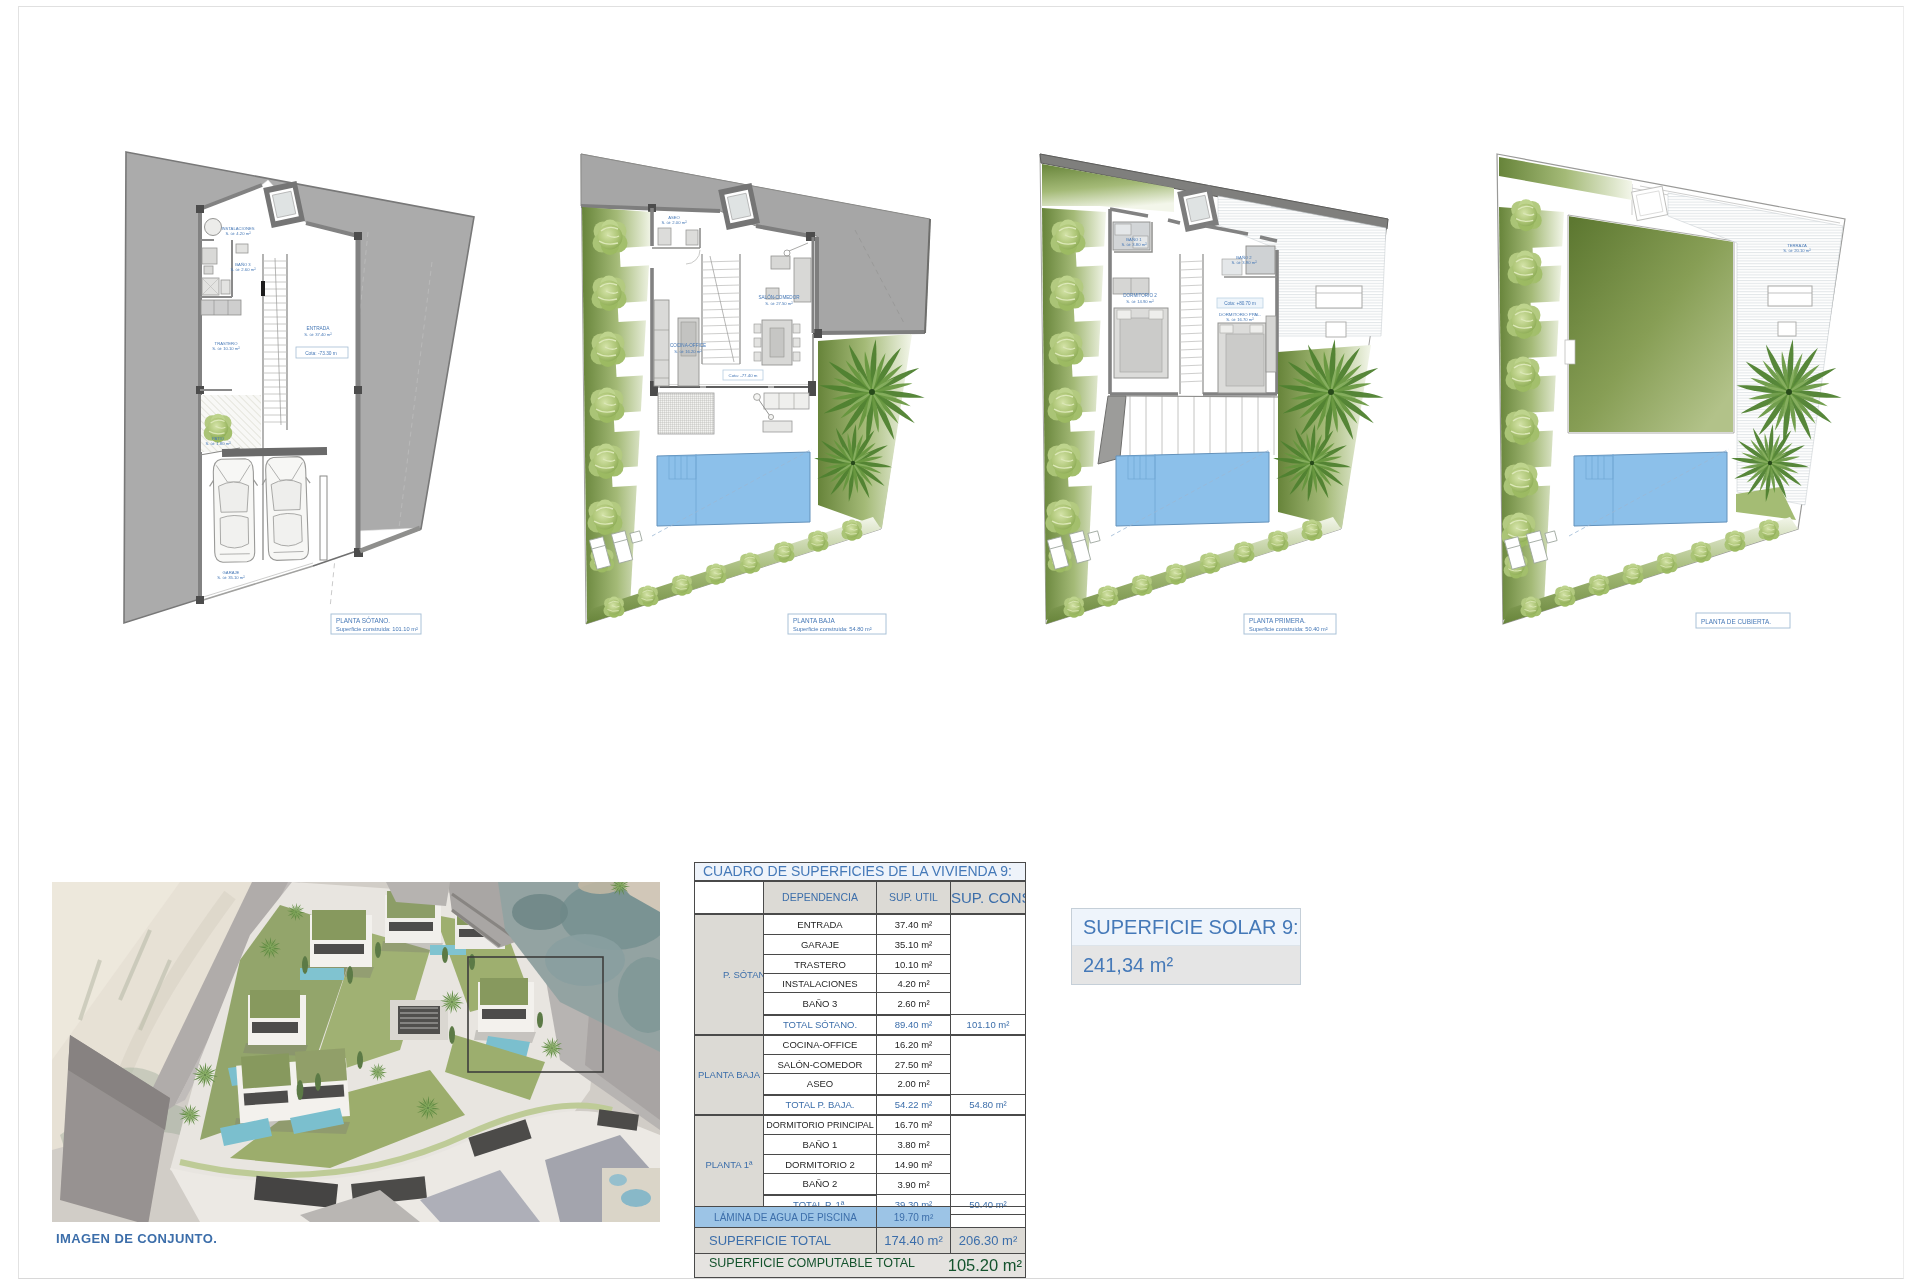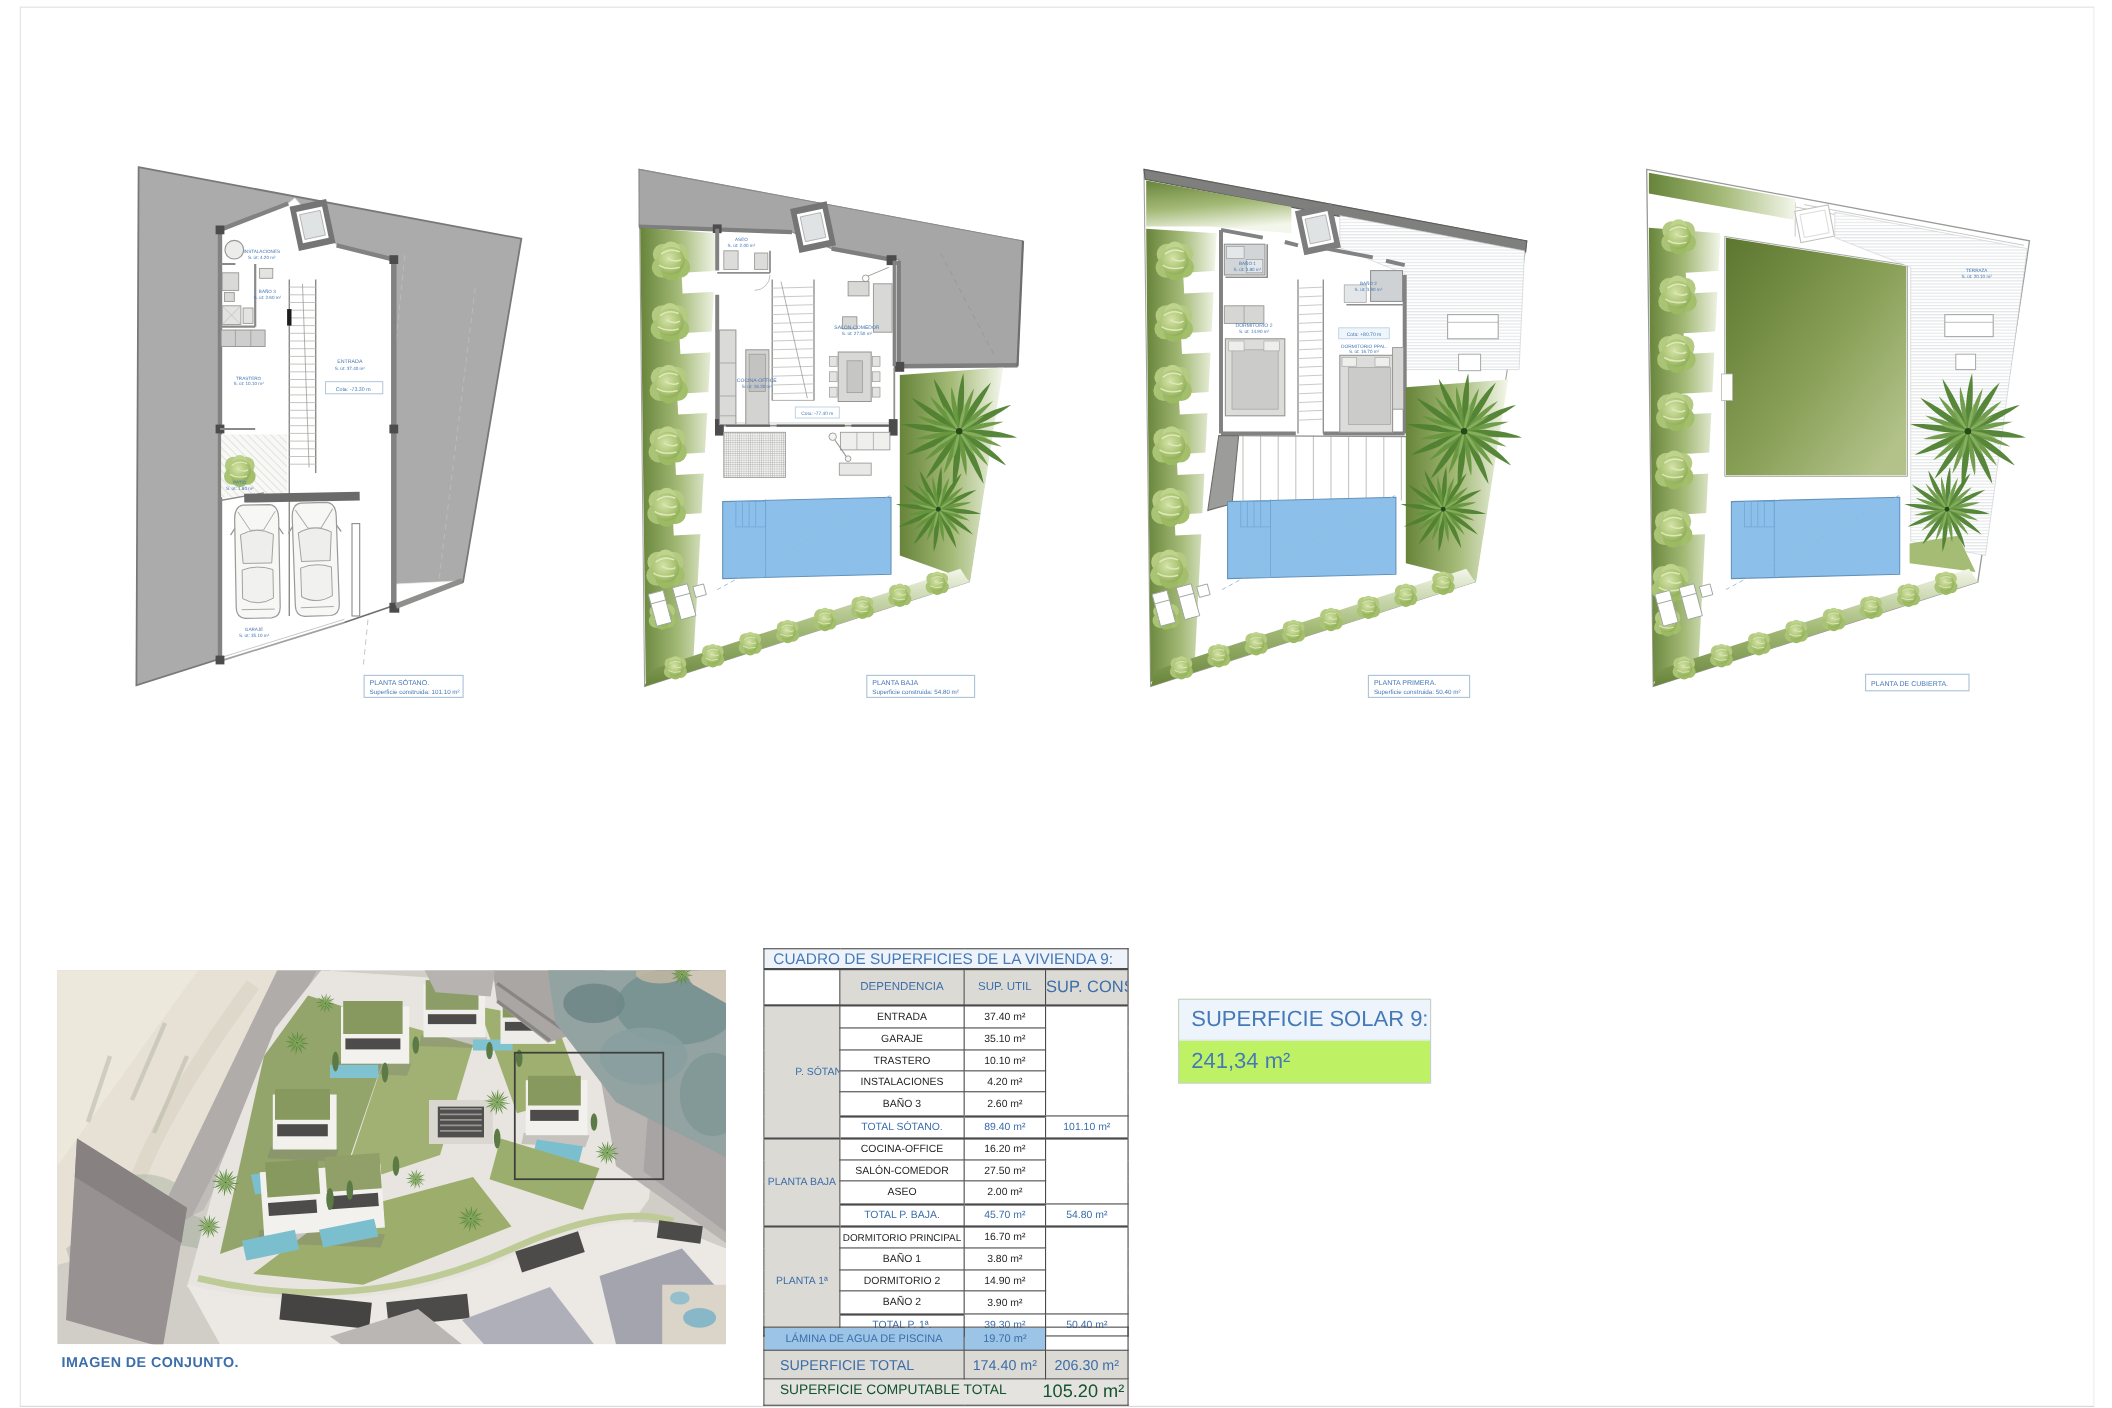--- a/index.html
+++ b/index.html
@@ -862,21 +862,21 @@
           <td>SALÓN-COMEDOR</td>
           <td>27.50 m²</td>
         </tr>
   <tr style="height:21px">
           <td>ASEO</td>
           <td>2.00 m²</td>
         </tr>
 
   <tr style="height:20px;border-bottom:2px solid #4a4a4a;">
           <td class="tot" style="border-top:2px solid #4a4a4a;">TOTAL P. BAJA.</td>
-          <td class="tot" style="border-top:2px solid #4a4a4a;">45.70 m²</td>
+          <td class="tot" style="border-top:2px solid #4a4a4a;">54.22 m²</td>
           <td class="tot">54.80 m²</td>
         </tr>
 
   <tr style="height:20px">
           <td class="cat" rowspan="5">PLANTA 1ª</td>
           <td style="font-size:9px">DORMITORIO PRINCIPAL</td>
           <td>16.70 m²</td>
           <td rowspan="4"></td>
         </tr>
   <tr style="height:20px">
@@ -922,16 +922,16 @@
           <td class="tot gray" style="font-size:13px;">206.30 m²</td>
         </tr>
 
   <tr style="height:24px">
           <td colspan="3" style="background:#e5e3e0;color:#14532d;text-align:left;font-size:12.5px;padding-left:14px;">SUPERFICIE COMPUTABLE TOTAL<span style="float:right;font-size:16.5px;padding-right:3px;">105.20 m²</span></td>
         </tr>
 </tbody>
     </table>
 </div>
 
-<div class="abs" style="left:1071px;top:908px;width:228px;height:75px;border:1px solid #c5cfd8;background:#bef264;">
+<div class="abs" style="left:1071px;top:908px;width:228px;height:75px;border:1px solid #c5cfd8;background:#e5e5e5;">
   <div style="height:36px;background:#eef4fb;border-bottom:1px solid #dde4ea;color:#4579b8;font-size:20px;line-height:37px;padding-left:11px;">SUPERFICIE SOLAR 9:</div>
   <div style="color:#4579b8;font-size:20px;line-height:38px;padding-left:11px;">241,34 m²</div>
 </div>
 
 </body></html>

